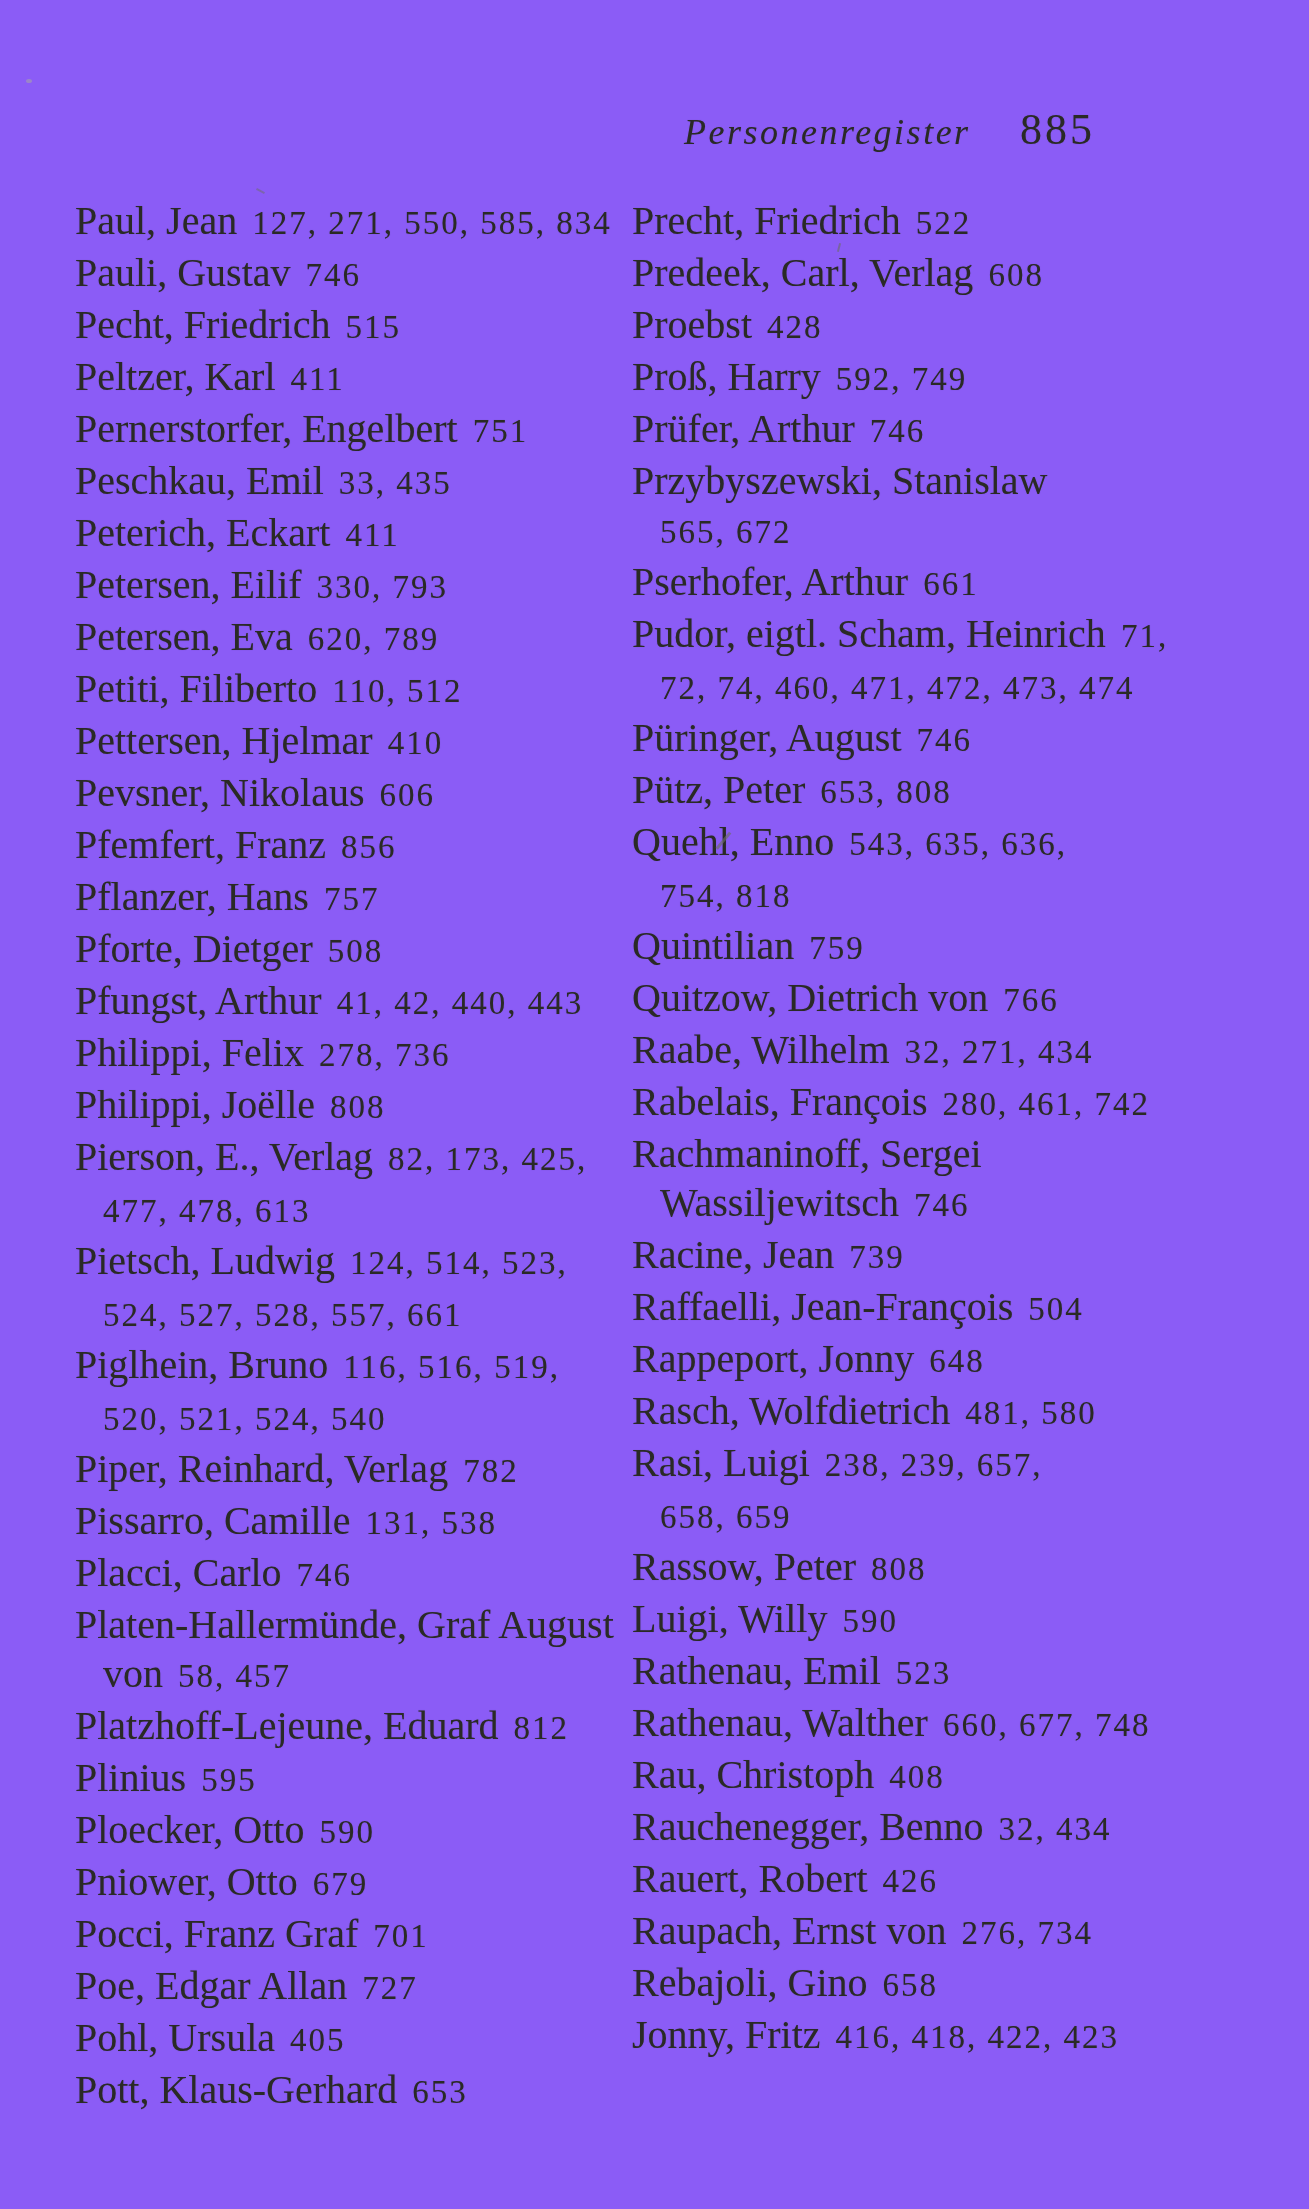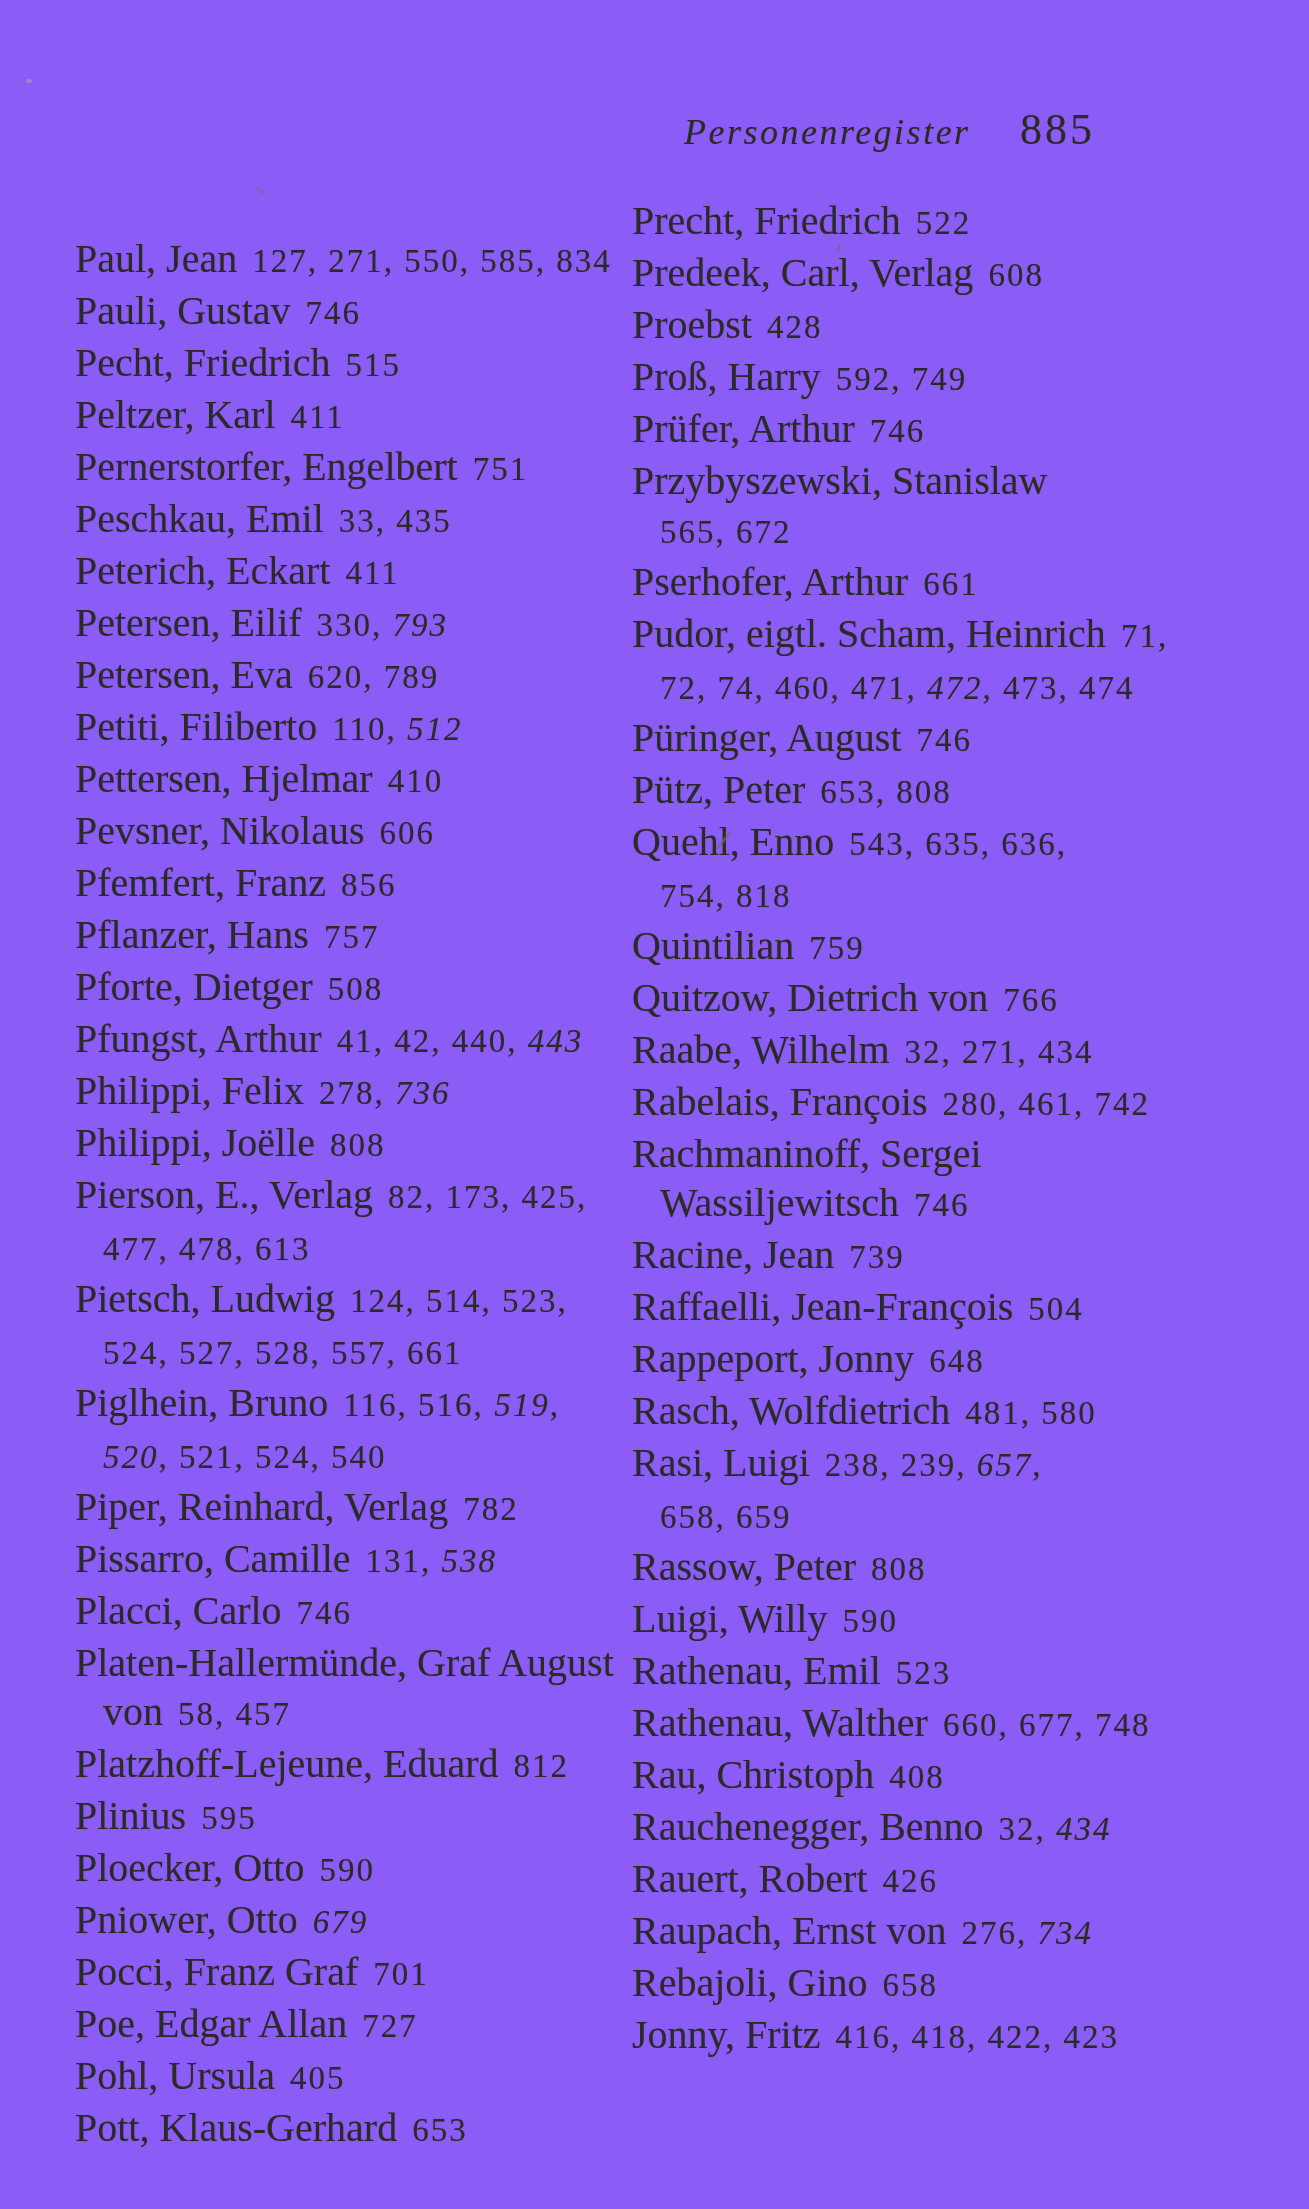--- a/index.html
+++ b/index.html
@@ -20,28 +20,28 @@
   }
   .running-pagenum{
     position:absolute;left:1020px;top:104px;
     font-size:44px;letter-spacing:3px;
     white-space:nowrap;
   }
   .column{
     position:absolute;top:196px;
     font-size:40px;line-height:49px;
   }
-  .column.left{left:75px;margin-top:38px;}
+  .column.left{left:75px;}
   .column.right{left:632px;}
   .line{white-space:nowrap;}
   .line.indent{padding-left:28px;}
   .name{}
   .pages{font-size:33px;letter-spacing:2px;}
   .pages.gap{margin-left:15px;}
-  .pages.italic{font-style:italic;}
+  .pages.italic{}
   .speck{position:absolute;background:#a9a9a2;border-radius:50%;}
   .mark{position:absolute;background:#6d6d65;}
 </style>
 </head>
 <body>
 
 <div class="page">
 
   <div class="running-title">Personenregister</div>
 

